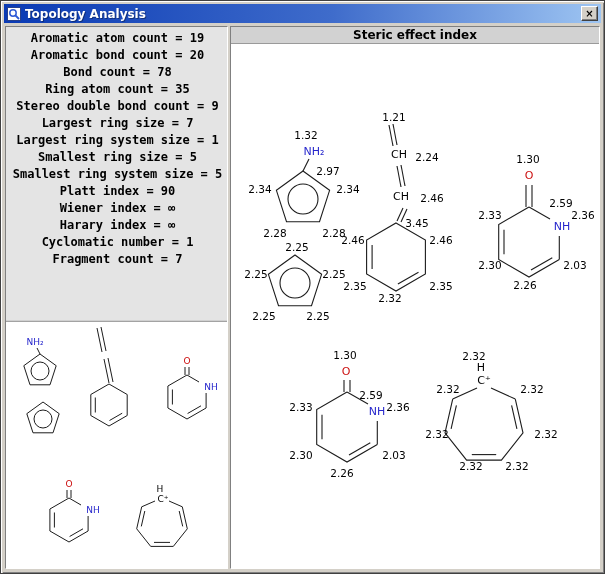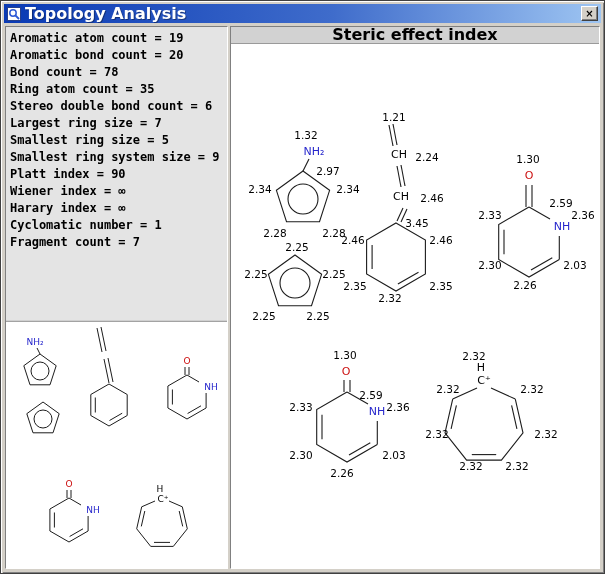--- a/index.html
+++ b/index.html
@@ -4,36 +4,36 @@
 <style>
   * { margin:0; padding:0; box-sizing:border-box; }
   html,body { width:605px; height:574px; }
   body { font-family:"DejaVu Sans", sans-serif; background:#d4d0c8; position:relative; overflow:hidden; }
   .window { position:absolute; inset:0; background:#d4d0c8;
             border:1px solid #404040;
             box-shadow: inset 1px 1px 0 #ffffff, inset 2px 2px 0 #d4d0c8, inset -1px -1px 0 #808080; }
   .titlebar { position:absolute; left:3px; top:3px; right:3px; height:19px;
               background:linear-gradient(90deg,#0a3ab4 0%, #3f6ccb 55%, #9ec5f2 100%);
               display:flex; align-items:center; padding:0 3px; }
-  .titlebar .title { color:#ffffff; font-weight:bold; font-size:16px; margin-left:4px; flex:1;
+  .titlebar .title { color:#ffffff; font-weight:bold; font-size:12px; margin-left:4px; flex:1;
                      text-shadow:1px 1px 0 rgba(0,0,0,0.35); white-space:nowrap; }
   .close-btn { width:17px; height:15px; background:#d4d0c8; color:#000;
                border:1px solid; border-color:#ffffff #404040 #404040 #ffffff;
                box-shadow: inset -1px -1px 0 #808080;
                font-size:10px; font-weight:bold; line-height:13px; text-align:center; cursor:default; }
   .left-panel { position:absolute; left:4px; top:25px; width:223px; bottom:4px; background:#a3a3a3;
-                border:1px solid; border-color:#808080 #ffffff #ffffff #808080; overflow:hidden; }
+                border:1px solid; border-color:#808080 #ffffff #ffffff #808080; overflow:hidden;text-align:center; }
   .stats { background:#e4e4e4; height:294px; padding:3px 2px 0 4px;
            font-family:"DejaVu Sans Mono", monospace; font-weight:bold; font-size:12px;
            line-height:17px; color:#000; border-bottom:1px solid #d0d0d0; }
   .thumbs { position:absolute; left:0; top:295px; right:0; bottom:0; background:#ffffff; }
   .right-panel { position:absolute; left:229px; top:25px; right:4px; bottom:4px; background:#ffffff;
                  border:1px solid; border-color:#808080 #ffffff #ffffff #808080; overflow:hidden; }
   .right-header { height:17px; background:#d2d2d2; border-bottom:1px solid #9a9a9a;
-                  text-align:center; font-weight:bold; font-size:16px; line-height:16px; color:#000; }
+                  text-align:center; font-weight:bold; font-size:12px; line-height:16px; color:#000; }
   svg { display:block; }
   .bond { stroke:#1c1c1c; stroke-width:1.1; fill:none; }
   .bond-thin { stroke:#1c1c1c; stroke-width:1; fill:none; }
   text.val { font-size:10.5px; fill:#000; }
   text.atom { font-size:11px; fill:#000; }
   text.atom-n { fill:#2626cc; }
   text.atom-o { fill:#cc1111; }
   .thumbs text.atom { font-size:9px; }
 </style>
 </head>
@@ -50,24 +50,25 @@
     <span class="title">Topology Analysis</span>
     <div class="close-btn">×</div>
   </div>
 
   <div class="left-panel">
     <div class="stats">
       <div>Aromatic atom count = 19</div>
       <div>Aromatic bond count = 20</div>
       <div>Bond count = 78</div>
       <div>Ring atom count = 35</div>
-      <div>Stereo double bond count = 6</div>
+      <div>Stereo double bond count = 9</div>
       <div>Largest ring size = 7</div>
+      <div>Largest ring system size = 1</div>
       <div>Smallest ring size = 5</div>
-      <div>Smallest ring system size = 9</div>
+      <div>Smallest ring system size = 5</div>
       <div>Platt index = 90</div>
       <div>Wiener index = ∞</div>
       <div>Harary index = ∞</div>
       <div>Cyclomatic number = 1</div>
       <div>Fragment count = 7</div>
     </div>
 
     <div class="thumbs">
       <svg width="221" height="250" viewBox="0 0 221 250">
 

